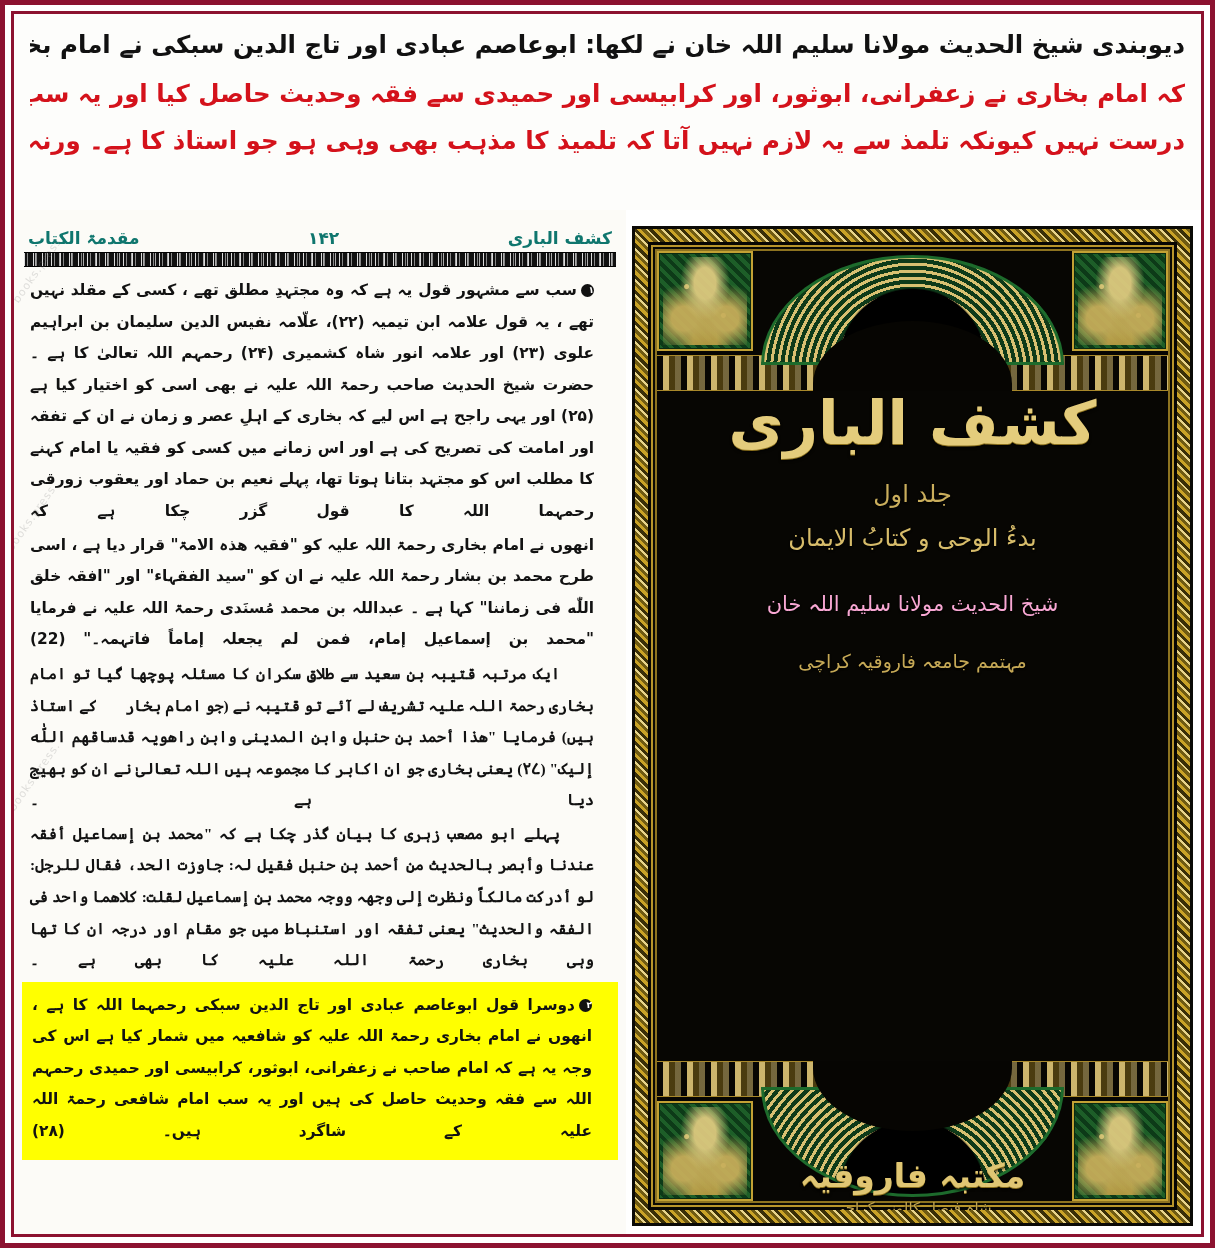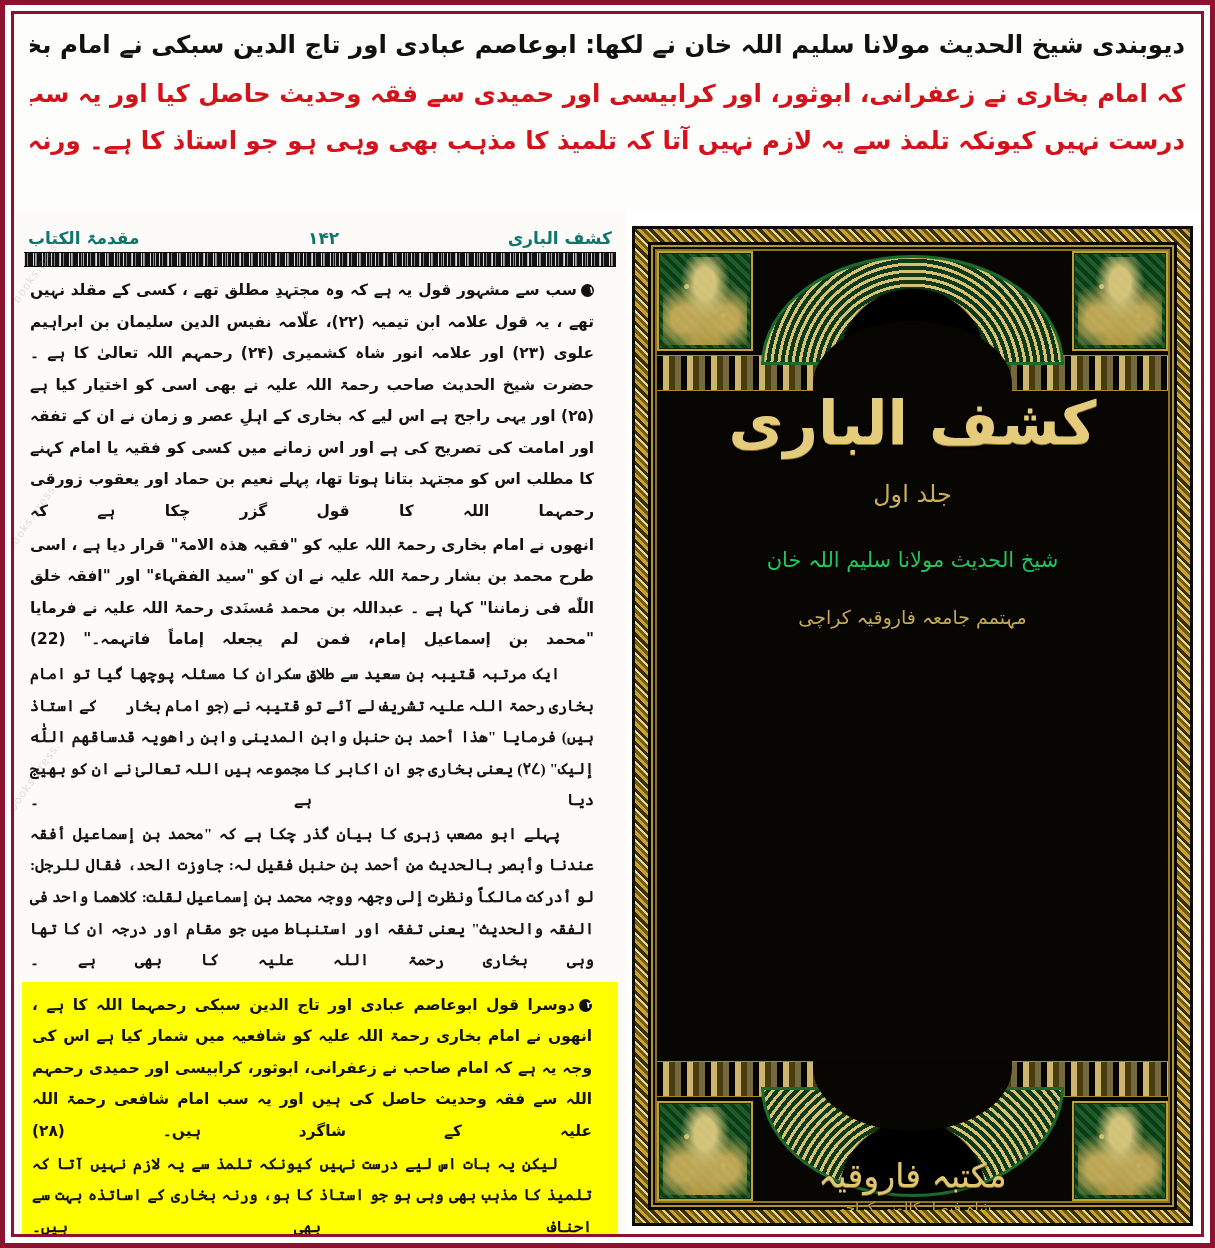--- a/index.html
+++ b/index.html
@@ -234,30 +234,30 @@
   }
   #cv-volume{
     font-size:24px;margin-top:26px;color:#caae5c;
     text-shadow:0 1px 2px rgba(0,0,0,.9);
   }
   #cv-contents{
     font-size:24px;margin-top:16px;color:#d7bc6a;
     text-shadow:0 1px 2px rgba(0,0,0,.9);
   }
   #cv-author{
-    font-size:21px;margin-top:40px;color:#22c55e;
+    font-size:21px;margin-top:40px;color:#f9a8d4;
     text-shadow:0 1px 2px rgba(0,0,0,.9);
   }
   #cv-affil{
     font-size:19px;margin-top:34px;color:#c6a956;
     text-shadow:0 1px 2px rgba(0,0,0,.9);
   }
   #cv-publisher{
     position:absolute;bottom:28px;left:0;right:0;text-align:center;
-    font-size:33px;font-weight:400;color:#e0c673;
+    font-size:33px;font-weight:700;color:#e0c673;
     text-shadow:0 1px 0 #8a6f1c,0 2px 3px rgba(0,0,0,.9);
   }
   #cv-city{
     position:absolute;bottom:6px;left:0;right:0;text-align:center;
     font-size:15px;color:#c2a551;
     text-shadow:0 1px 2px rgba(0,0,0,.9);
   }
 </style>
 </head>
 <body>
@@ -286,20 +286,21 @@
           <div class="band band-bot"></div>
 
           <div class="arch arch-top"></div>
           <div class="arch arch-bot"></div>
           <div class="arch-mask arch-mask-top"></div>
           <div class="arch-mask arch-mask-bot"></div>
 
           <div id="cv-text">
             <div id="cv-title">کشف الباری</div>
             <div id="cv-volume">جلد اول</div>
+            <div id="cv-contents">بدءُ الوحی و کتابُ الایمان</div>
             <div id="cv-author">شیخ الحدیث مولانا سلیم اللہ خان</div>
             <div id="cv-affil">مہتمم جامعہ فاروقیہ کراچی</div>
           </div>
 
           <div id="cv-publisher">مکتبہ فاروقیہ</div>
           <div id="cv-city">شاہ فیصل کالونی کراچی</div>
         </div>
       </div>
 
       <div id="scan-page">
@@ -326,20 +327,19 @@
 
           <p class="para indent">ایک مرتبہ قتیبہ بن سعید سے طلاقِ سکران کا مسئلہ پوچھا گیا تو امام بخاری رحمۃ اللہ علیہ تشریف لے آئے تو قتیبہ نے (جو امام بخاریؒ کے استاذ ہیں) فرمایا "ھذا أحمد بن حنبل وابن المدینی وابن راھویہ قدساقھم اللّٰه إلیک" (۲۷) یعنی بخاری جو ان اکابر کا مجموعہ ہیں اللہ تعالیٰ نے ان کو بھیج دیا ہے ۔</p>
 
           <p class="para indent">پہلے ابو مصعب زہری کا بیان گذر چکا ہے کہ "محمد بن إسماعیل أفقہ عندنا وأبصر بالحدیث من أحمد بن حنبل فقیل لہ: جاوزت الحد، فقال للرجل: لو أدركت مالكاً ونظرت إلی وجھہ ووجہ محمد بن إسماعیل لقلت: كلاھما واحد فی الفقہ والحدیث" یعنی تفقہ اور استنباط میں جو مقام اور درجہ ان کا تھا وہی بخاری رحمۃ اللہ علیہ کا بھی ہے ۔</p>
         </div>
 
         <div id="highlight">
           <p class="para">
             <span class="num">۲</span><span>دوسرا قول ابوعاصم عبادی اور تاج الدین سبکی رحمہما اللہ کا ہے ، انھوں نے امام بخاری رحمۃ اللہ علیہ کو شافعیہ میں شمار کیا ہے اس کی وجہ یہ ہے کہ امام صاحب نے زعفرانی، ابوثور، کرابیسی اور حمیدی رحمہم اللہ سے فقہ وحدیث حاصل کی ہیں اور یہ سب امام شافعی رحمۃ اللہ علیہ کے شاگرد ہیں۔ (۲۸)</span>
           </p>
-          <p class="para indent">لیکن یہ بات اس لیے درست نہیں کیونکہ تلمذ سے یہ لازم نہیں آتا کہ تلمیذ کا مذہب بھی وہی ہو جو استاذ کا ہو، ورنہ بخاری کے اساتذہ بہت سے احناف بھی ہیں۔</p>
         </div>
 
       </div>
 
     </div>
   </div>
 </div>
 
 </body></html>

